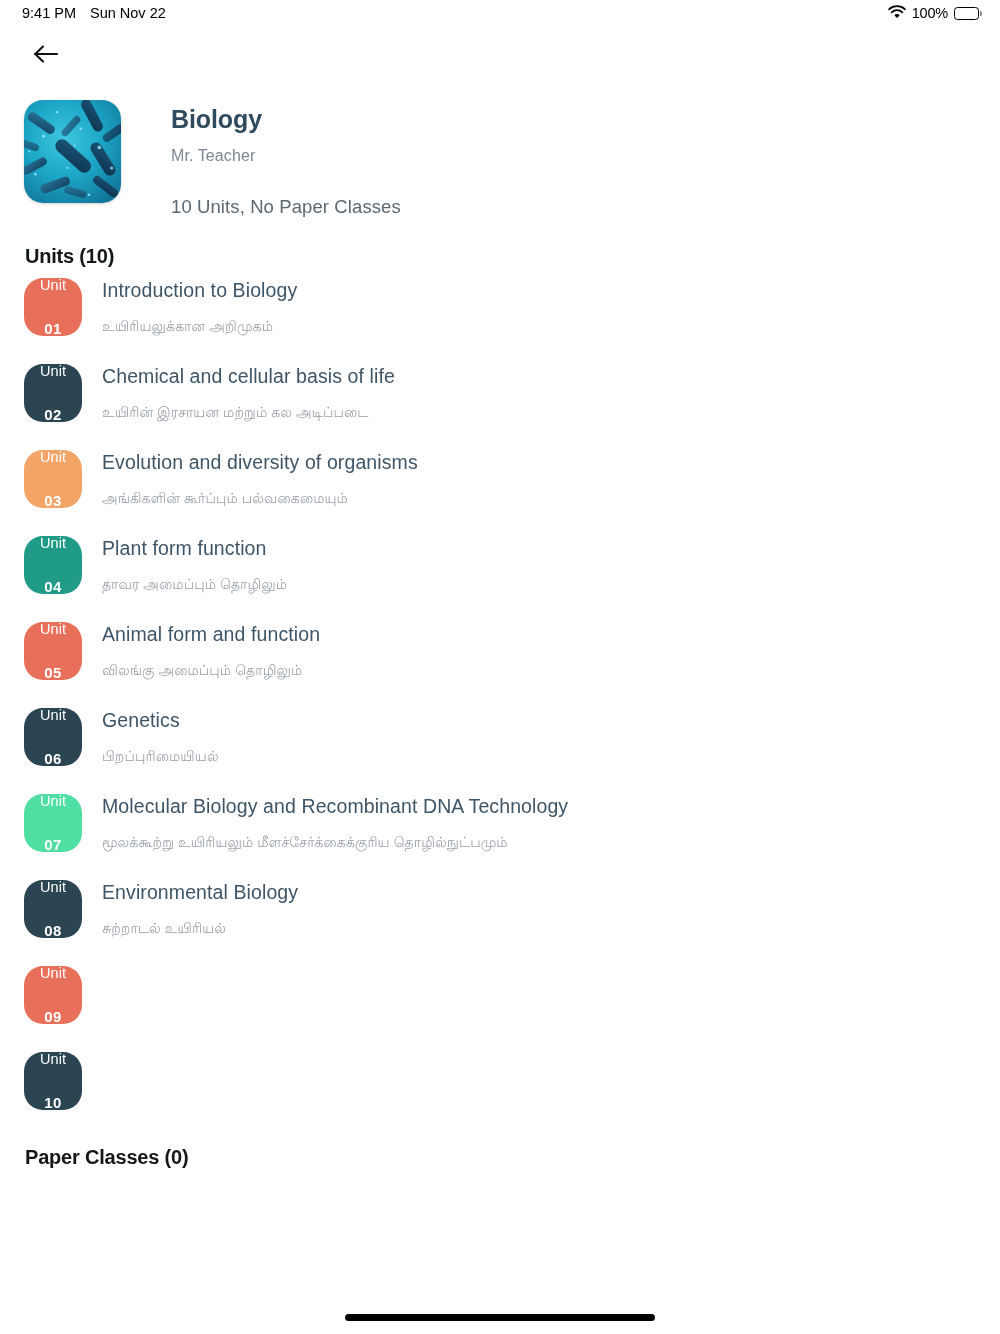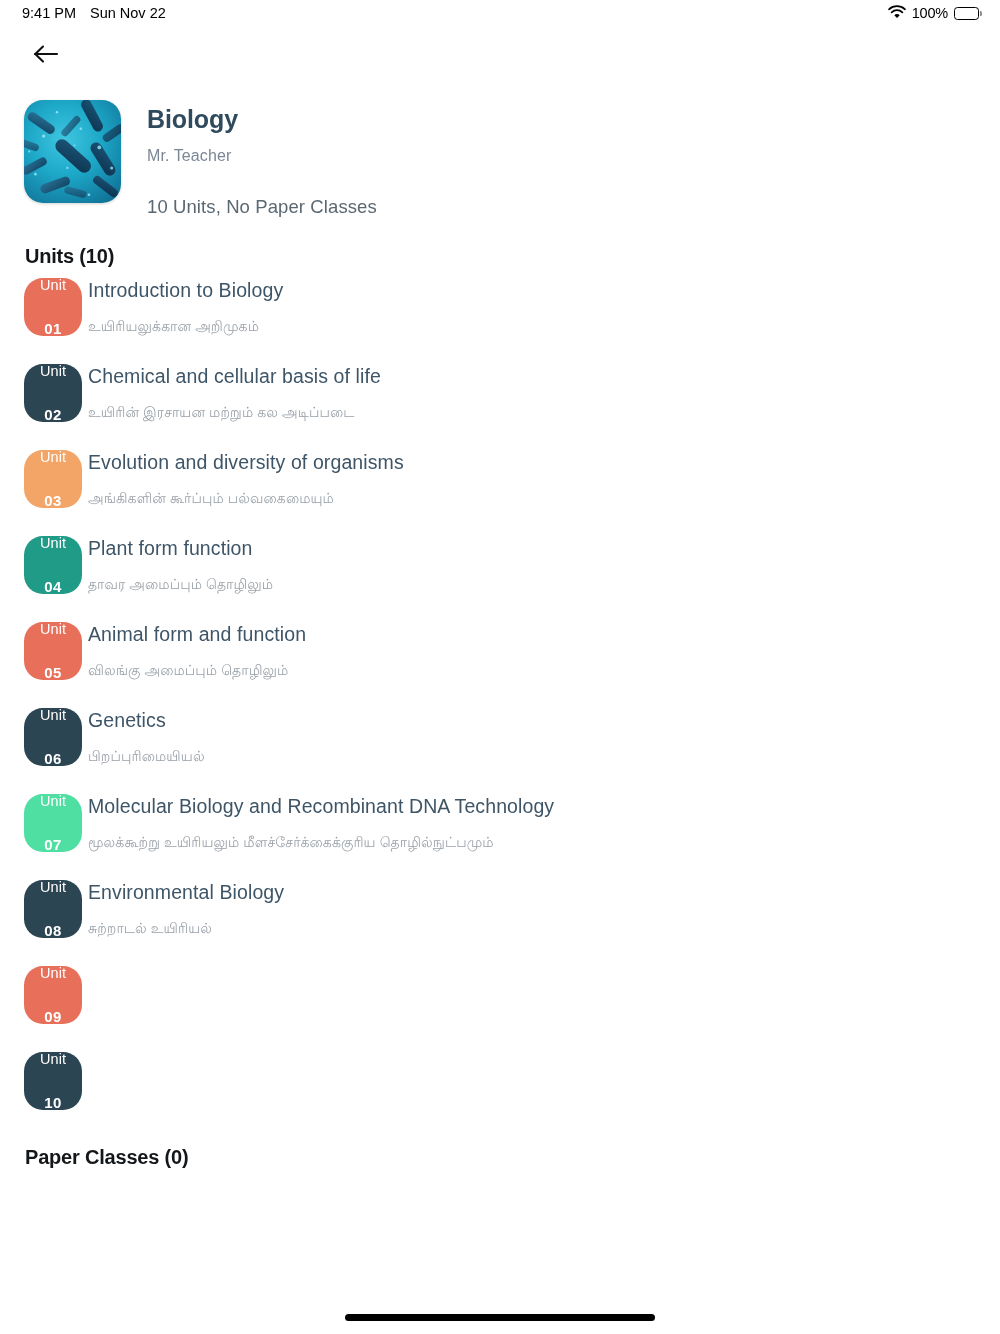--- a/index.html
+++ b/index.html
@@ -80,21 +80,21 @@
   }
   .course-thumb {
     width: 97px; height: 103px;
     border-radius: 19px;
     overflow: hidden;
     flex: 0 0 auto;
     box-shadow: 0 1px 3px rgba(0,0,0,.18);
   }
   .course-thumb svg { display: block; width: 100%; height: 100%; }
   .course-meta {
-    padding-left: 26px;
+    padding-left: 50px;
     padding-top: 6px;
     display: flex;
     flex-direction: column;
   }
   .course-title {
     font-size: 25px;
     font-weight: 700;
     color: #2f4a5c;
     letter-spacing: -0.1px;
     line-height: 1.1;
@@ -144,21 +144,21 @@
     display: flex;
     flex-direction: column;
     align-items: center;
     justify-content: space-between;
     line-height: 1;
   }
   .badge-word { font-size: 14.5px; font-weight: 400; letter-spacing: .1px; }
   .badge-num  { font-size: 15px; font-weight: 700; margin-top: 4px; letter-spacing: .3px; }
 
   .unit-text {
-    padding-left: 6px;
+    padding-left: 20px;
     padding-top: 1px;
     display: flex;
     flex-direction: column;
   }
   .unit-name {
     font-size: 19.5px;
     color: #3e5567;
     letter-spacing: .1px;
     line-height: 1.2;
   }

